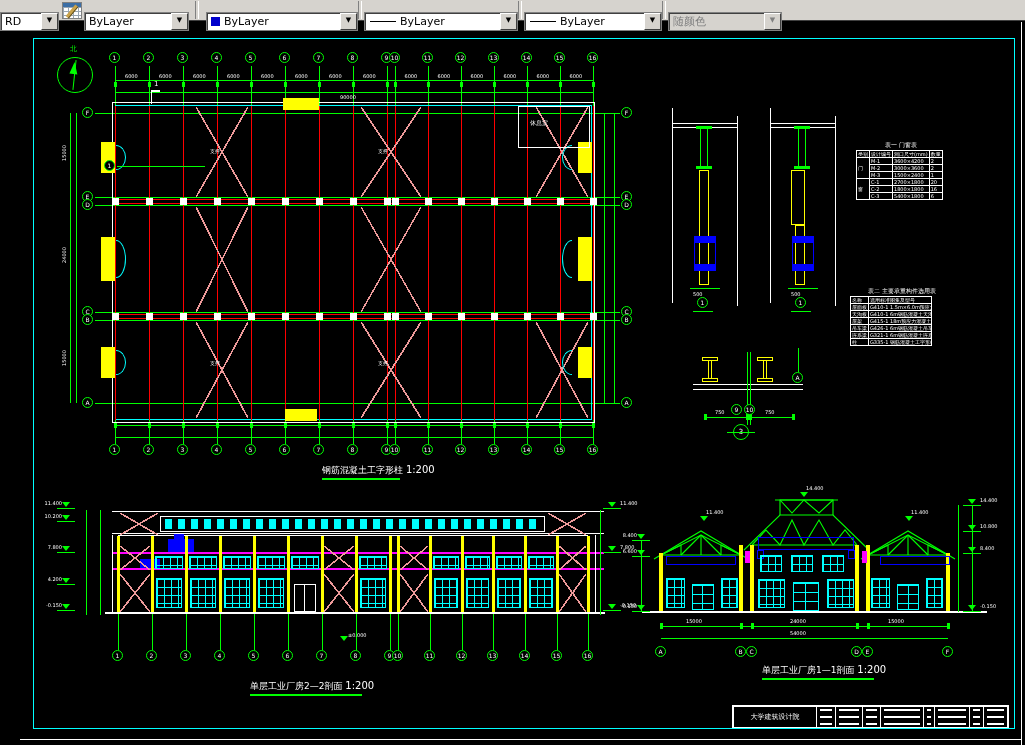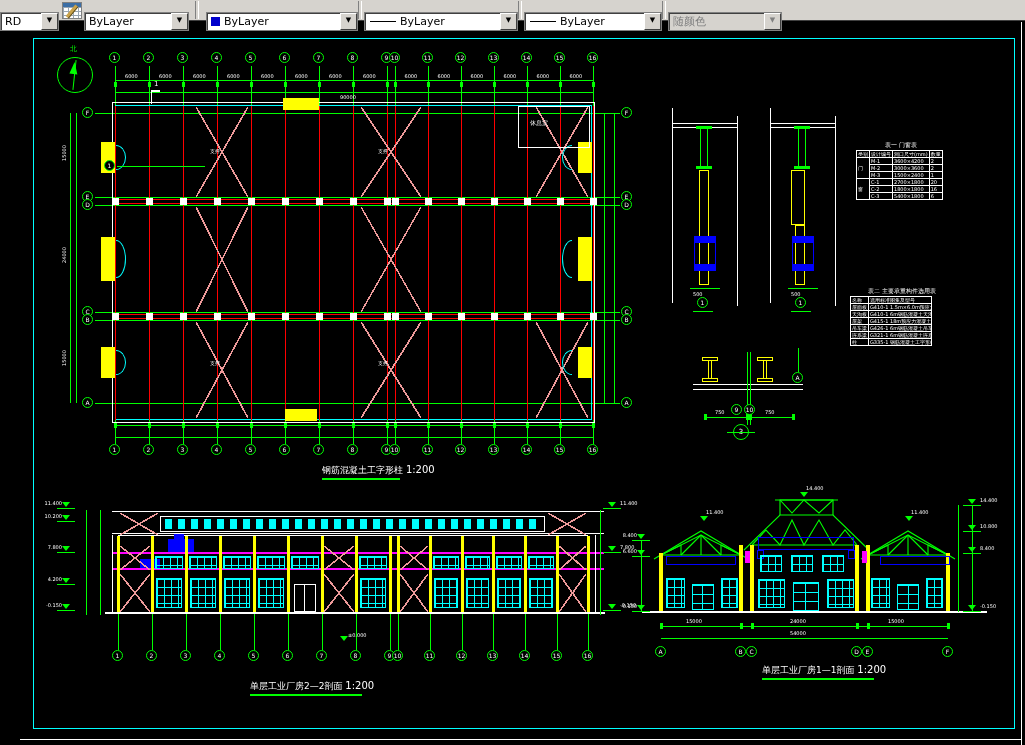--- a/index.html
+++ b/index.html
@@ -114,20 +114,47 @@
       <div class="uline" style="width:112px;"></div>
     </div>
     <div class="cap" style="left:762px;top:664px;">
       <span>单层工业厂房1—1剖面</span>
       <span class="capscale">1:200</span>
       <div class="uline" style="width:112px;"></div>
     </div>
     <div class="tbltitle" style="left:856px;top:141px;width:90px;">表一  门窗表</div>
     <div class="tbltitle" style="left:850px;top:287px;width:104px;">表二  主要承重构件选用表</div>
 
+    <div id="tblock">
+      <div class="org">大学建筑设计院</div>
+    <div class="tbcell" style="width: 24px;">
+          <div class="bars"></div>
+        </div>
+        <div class="tbcell" style="width: 34px;">
+          <div class="bars"></div>
+        </div>
+        <div class="tbcell" style="width: 22px;">
+          <div class="bars"></div>
+        </div>
+        <div class="tbcell" style="width: 54px;">
+          <div class="bars"></div>
+        </div>
+        <div class="tbcell" style="width: 14px;">
+          <div class="bars"></div>
+        </div>
+        <div class="tbcell" style="width: 44px;">
+          <div class="bars"></div>
+        </div>
+        <div class="tbcell" style="width: 18px;">
+          <div class="bars"></div>
+        </div>
+        <div class="tbcell" style="width: 30px;">
+          <div class="bars"></div>
+        </div>
+      </div>
   <div style="position: absolute; left: 33px; top: 38px; width: 982px; height: 691px; box-sizing: border-box; border: 1px solid rgb(0, 255, 255);"></div>
       <div style="position: absolute; left: 1021px; top: 22px; width: 1px; height: 723px; background: rgb(255, 255, 255);"></div>
       <div style="position: absolute; left: 20px; top: 739px; width: 1002px; height: 1px; background: rgb(255, 255, 255);"></div>
       <div style="position: absolute; left: 115px; top: 66px; width: 1px; height: 378px; background: rgb(0, 255, 0);"></div>
       <div class="bub" style="position: absolute; left: 109px; top: 52px;">1</div>
       <div class="bub" style="position: absolute; left: 109px; top: 444px;">1</div>
       <div style="position: absolute; left: 114px; top: 82px; width: 3px; height: 5px; background: rgb(0, 255, 0);"></div>
       <div style="position: absolute; left: 114px; top: 423px; width: 3px; height: 5px; background: rgb(0, 255, 0);"></div>
       <div style="position: absolute; left: 149px; top: 66px; width: 1px; height: 378px; background: rgb(0, 255, 0);"></div>
       <div class="bub" style="position: absolute; left: 143px; top: 52px;">2</div>

